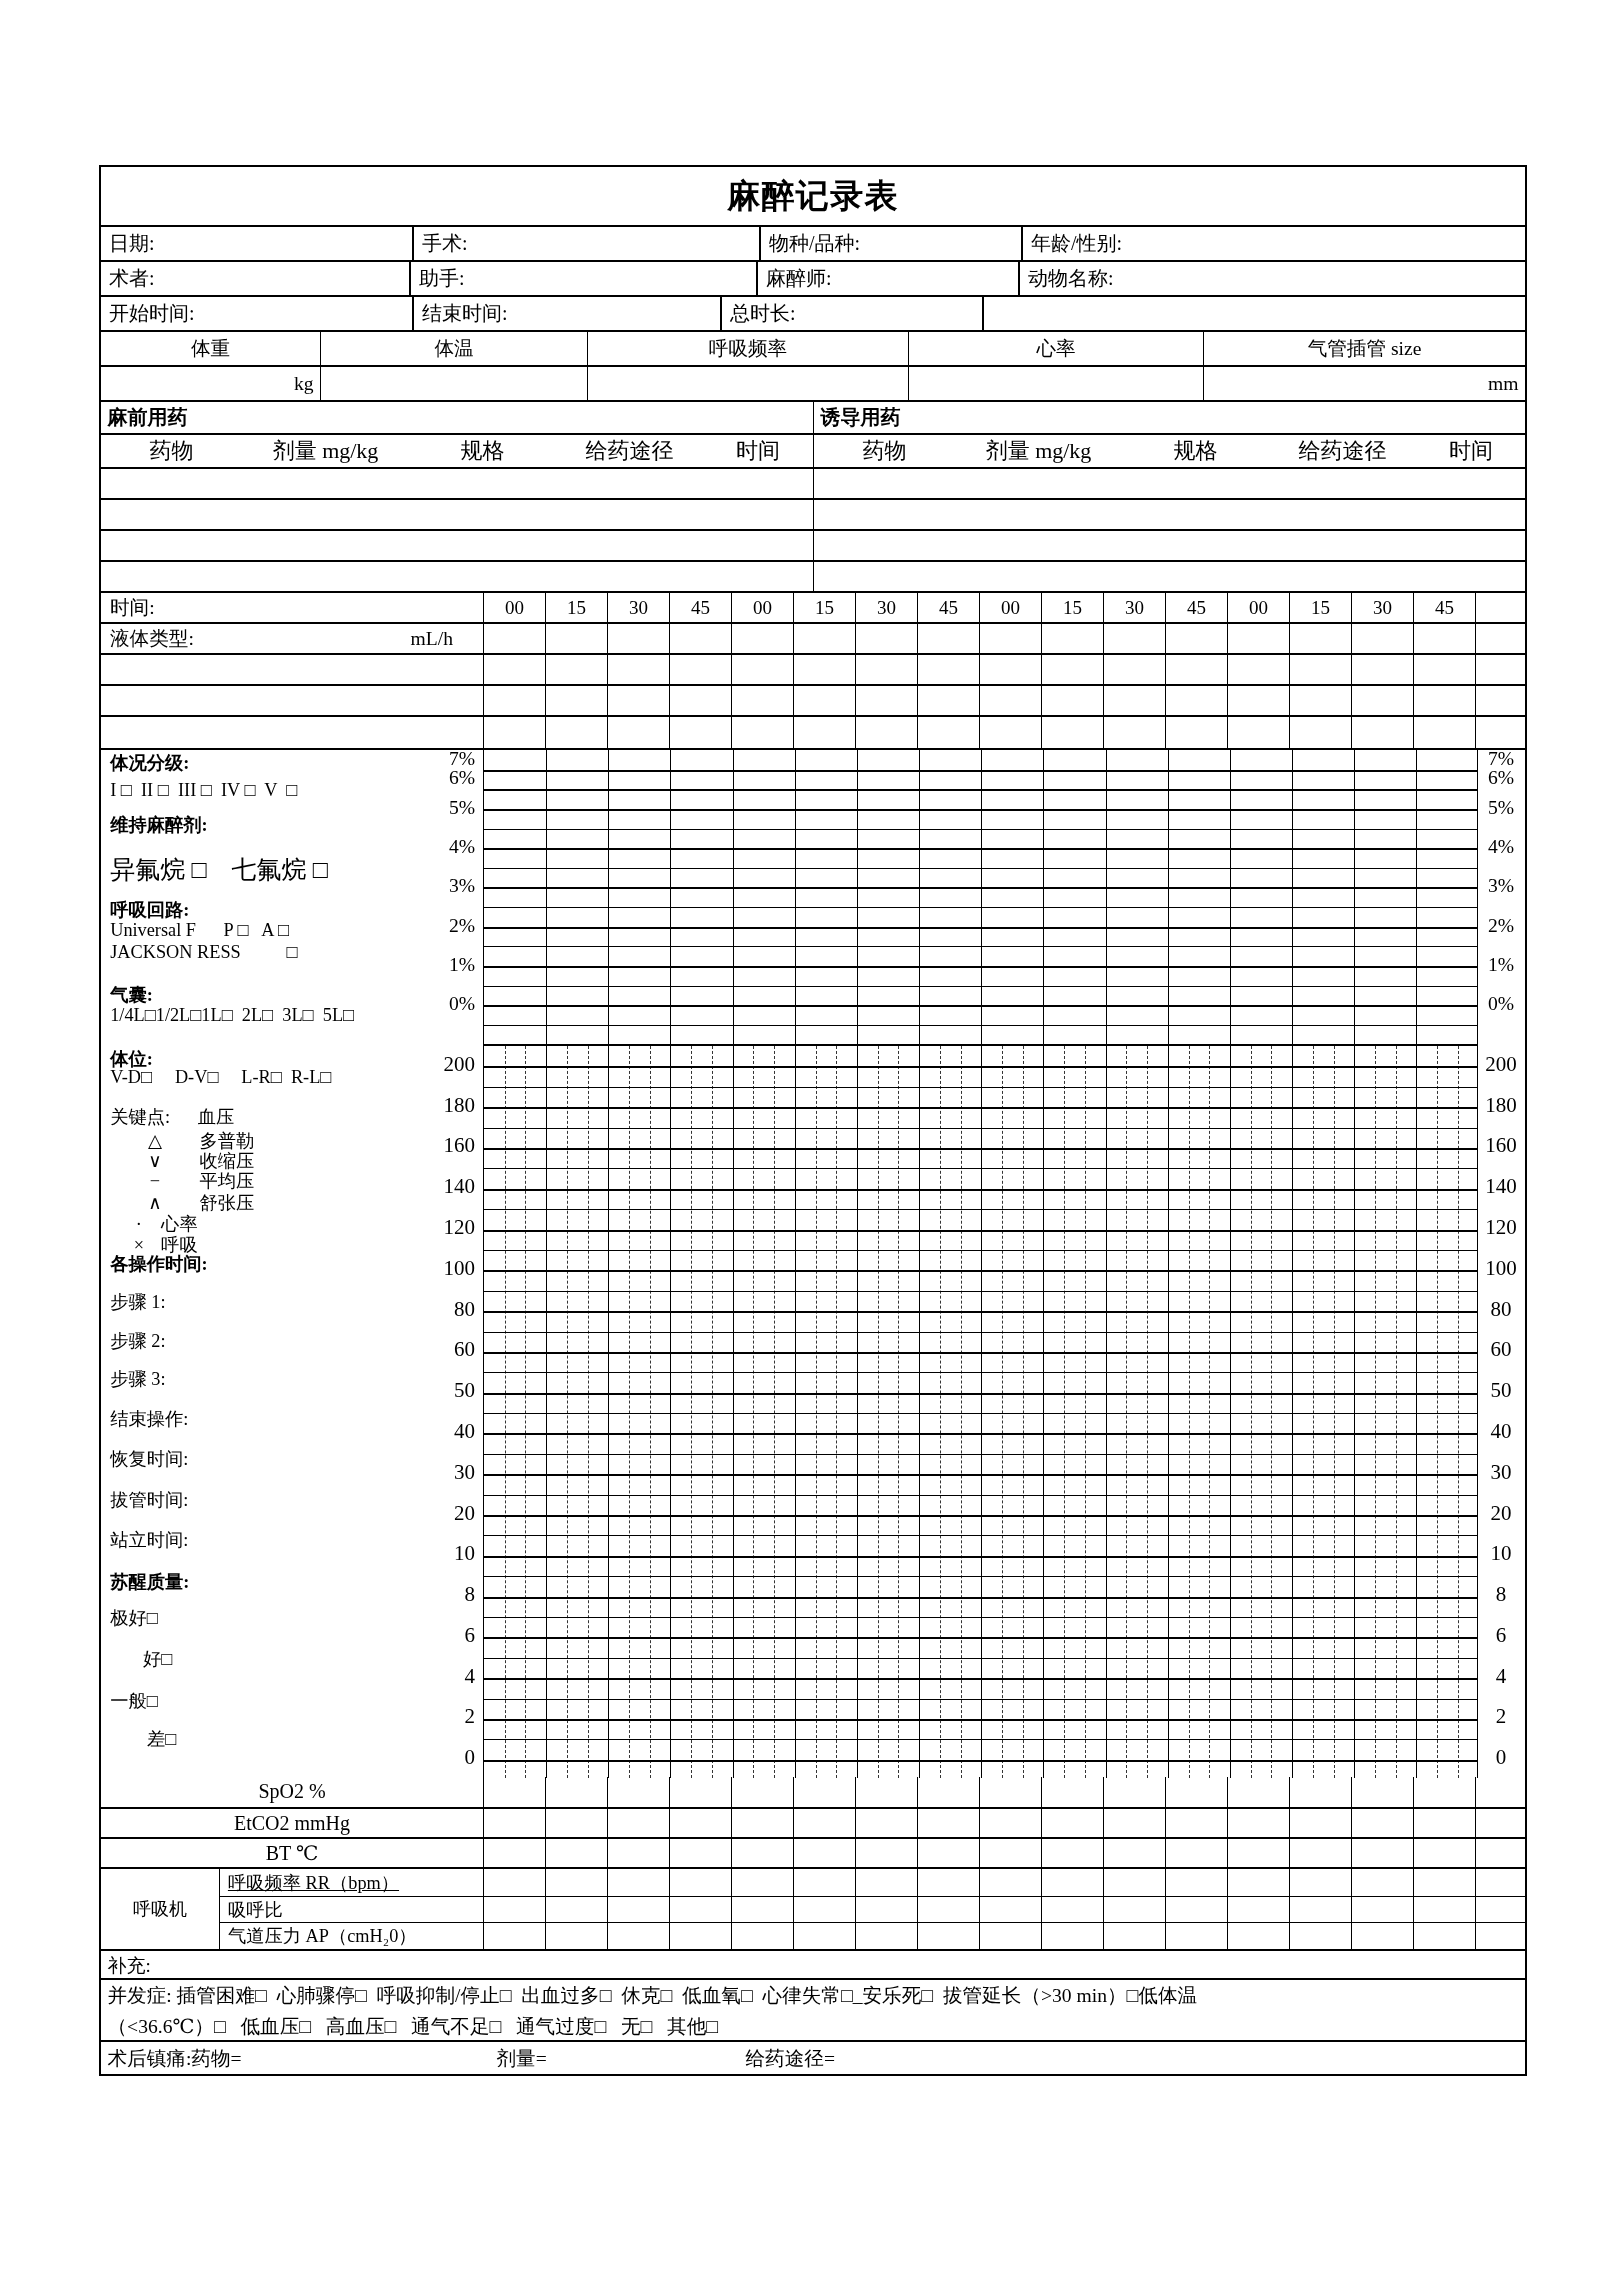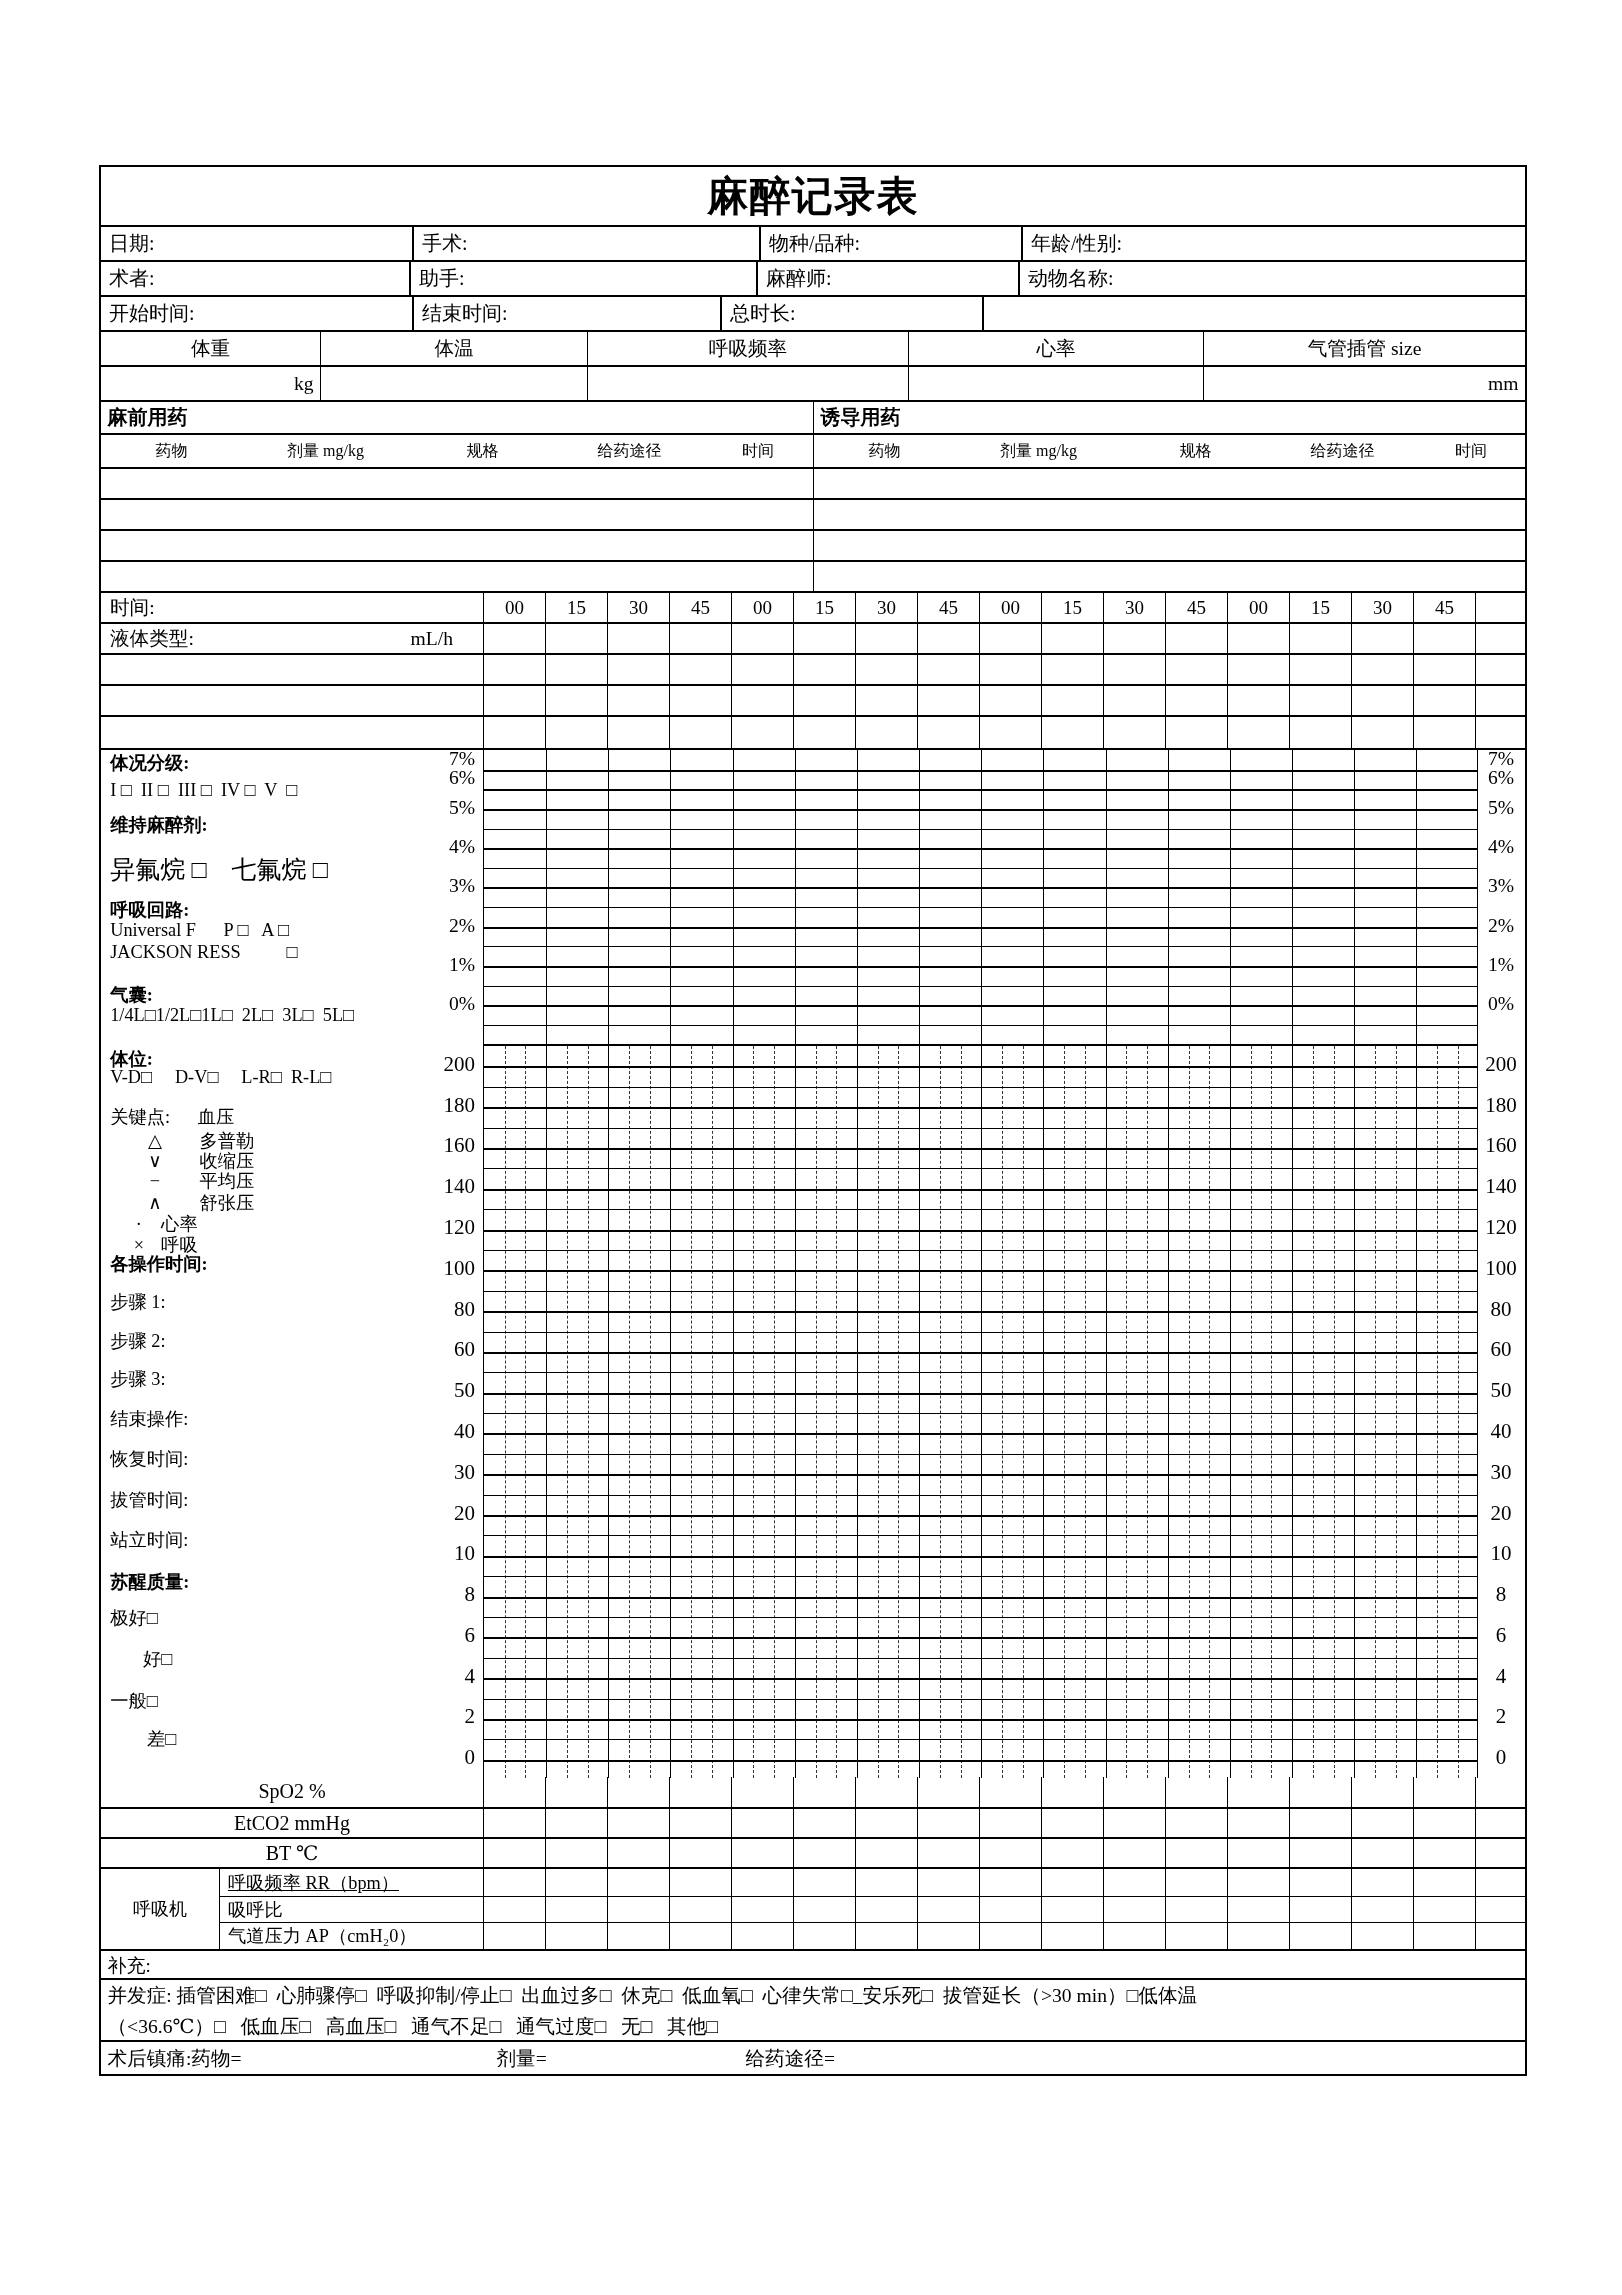--- a/index.html
+++ b/index.html
@@ -3,42 +3,42 @@
 <meta charset="utf-8">
 <style>
   * { box-sizing: border-box; margin: 0; padding: 0; }
   html,body { width: 1623px; height: 2295px; background: #fff; }
   body { position: relative; font-family: "Liberation Serif", "DejaVu Serif", serif; color: #000; }
 
   .form { position: absolute; left: 99px; top: 165px; width: 1428px; border: 2.6px solid #000; background: #fff; }
 
   
   .title { height: 60px; border-bottom: 2.6px solid #000; text-align: center;
-           font-size: 41px; font-weight: bold; line-height: 59px; letter-spacing: 1.3px; }
+           font-size: 33px; font-weight: bold; line-height: 59px; letter-spacing: 1.3px; }
 
   
   .info-row { display: flex; height: 35px; border-bottom: 2px solid #000; }
   .info-cell { position: relative; display: flex; align-items: center; padding-left: 7.9px;
                font-size: 20px; border-left: 2px solid #000; overflow: hidden; }
   .info-cell.first { border-left: none; }
 
   
   .vit-row { display: flex; height: 35px; border-bottom: 2px solid #000; }
   .vit-cell { display: flex; align-items: center; justify-content: center;
               font-size: 19.6px; border-left: 1.6px solid #000; overflow: hidden; }
   .vit-cell.first { border-left: none; }
   .vit-cell.unit { justify-content: flex-end; padding-right: 6.5px; }
 
   
   .drug-section { display: flex; border-bottom: 2px solid #000; }
   .drug-half { width: 713px; }
   .drug-half.right { width: 713px; border-left: 1.6px solid #000; }
   .drug-title { height: 31px; display: flex; align-items: center; padding-left: 6.5px;
                 font-size: 20px; font-weight: bold; }
-  .drug-cols { height: 34px; border-top: 2px solid #000; display: flex; align-items: center; font-size: 16px; }
+  .drug-cols { height: 34px; border-top: 2px solid #000; display: flex; align-items: center; font-size: 22px; }
   .drug-col { display: inline-block; text-align: center; }
   .drug-row { height: 31px; border-top: 2px solid #000; }
 
   
   .tb-row { display: flex; height: 31px; border-bottom: 2px solid #000; }
   .tb-row.last { border-bottom: none; }
   .tb-label { width: 382px; position: relative; display: flex; align-items: center;
               padding-left: 9px; font-size: 19.6px; }
   .tb-unit { position: absolute; right: 30px; font-size: 19.6px; }
   .cell { width: 62px; border-left: 1.3px solid #000; display: flex; align-items: center;

